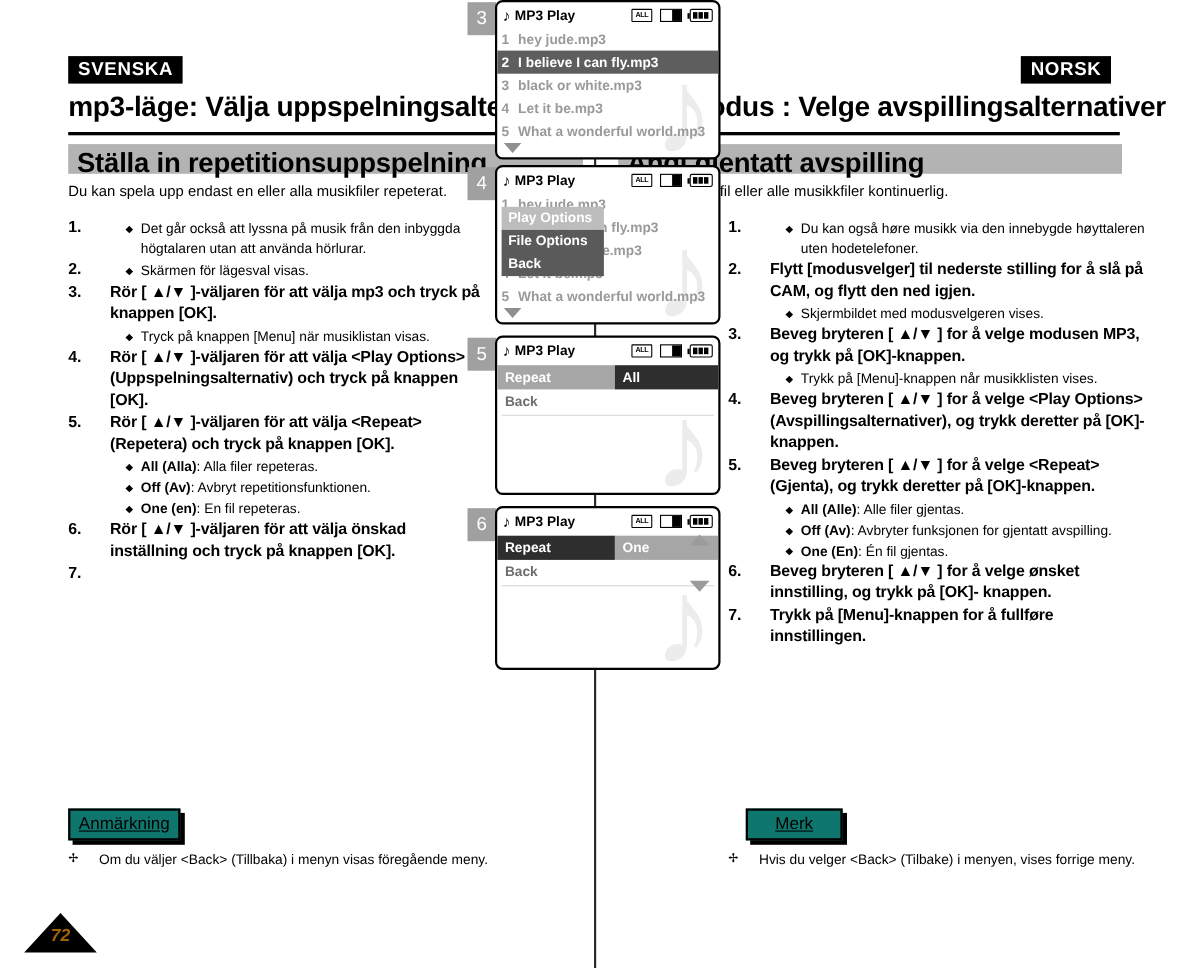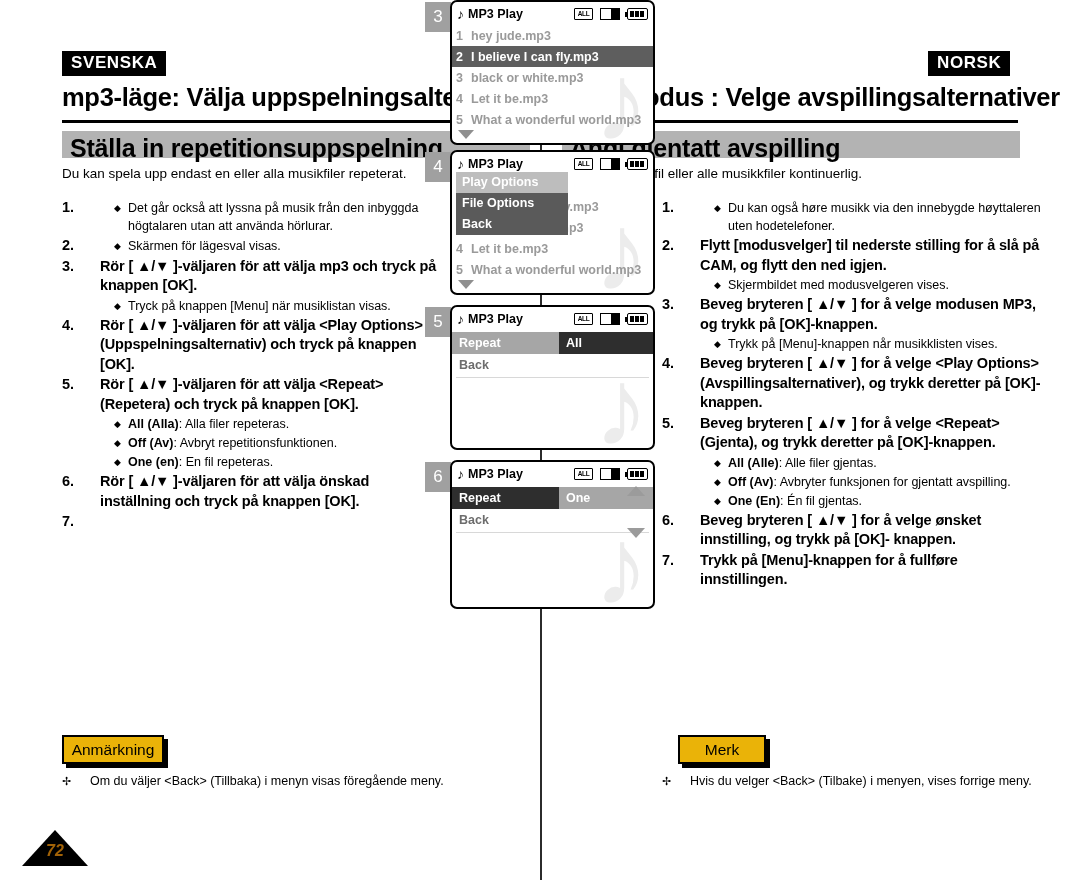--- a/index.html
+++ b/index.html
@@ -281,22 +281,22 @@
     width: 0; height: 0;
     border-left: 8px solid transparent;
     border-right: 8px solid transparent;
     border-top: 9px solid #8f8f8f;
   }
 
   
   .menu-overlay {
     position: absolute;
     left: 4px;
-    top: 20px;
-    width: 112px;
+    top: 36px;
+    width: 93px;
     z-index: 3;
   }
   .menu-item {
     height: 21px;
     line-height: 21px;
     padding-left: 6px;
     font-size: 12.5px;
     font-weight: bold;
     white-space: nowrap;
   }
@@ -353,23 +353,24 @@
     border-left: 9px solid transparent;
     border-right: 9px solid transparent;
   }
   .up-arrow { top: 24px; border-bottom: 10px solid #9b9b9b; }
   .down-arrow { top: 66px; border-top: 10px solid #9b9b9b; }
 
   
   .note-box {
     position: absolute;
     border: 2px solid #000;
-    background: #eab308;
+    background: #0f766e;
     height: 25px;
     box-shadow: 4px 4px 0 #000;
+    text-decoration: underline;
   }
   .note-box span {
     display: block;
     text-align: center;
     font-size: 15.5px;
     line-height: 25px;
   }
   .note-sv { left: 62px; top: 735px; width: 98px; }
   .note-no { left: 678px; top: 735px; width: 84px; }
 

